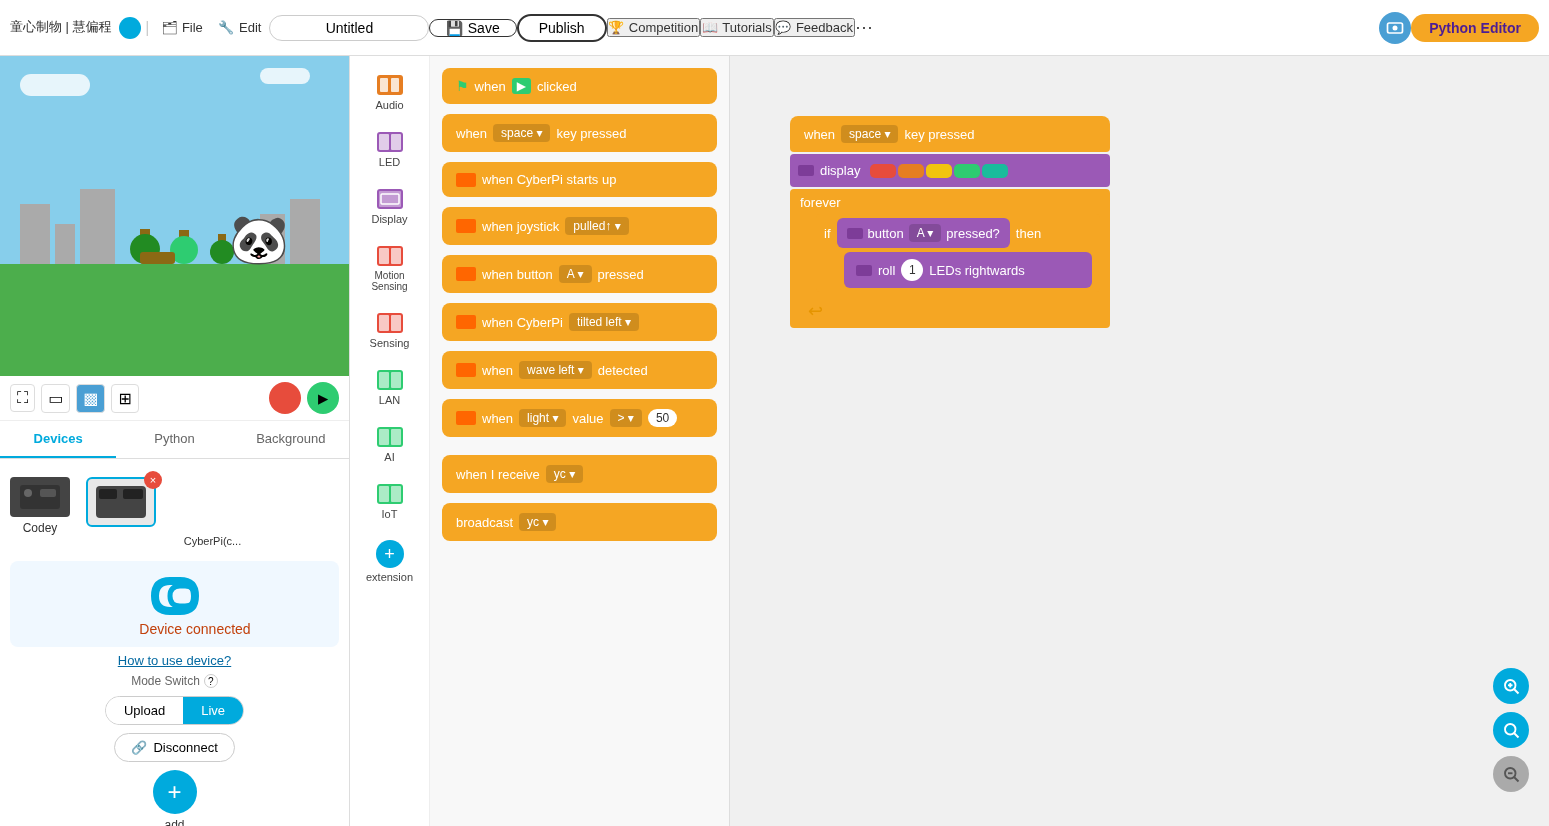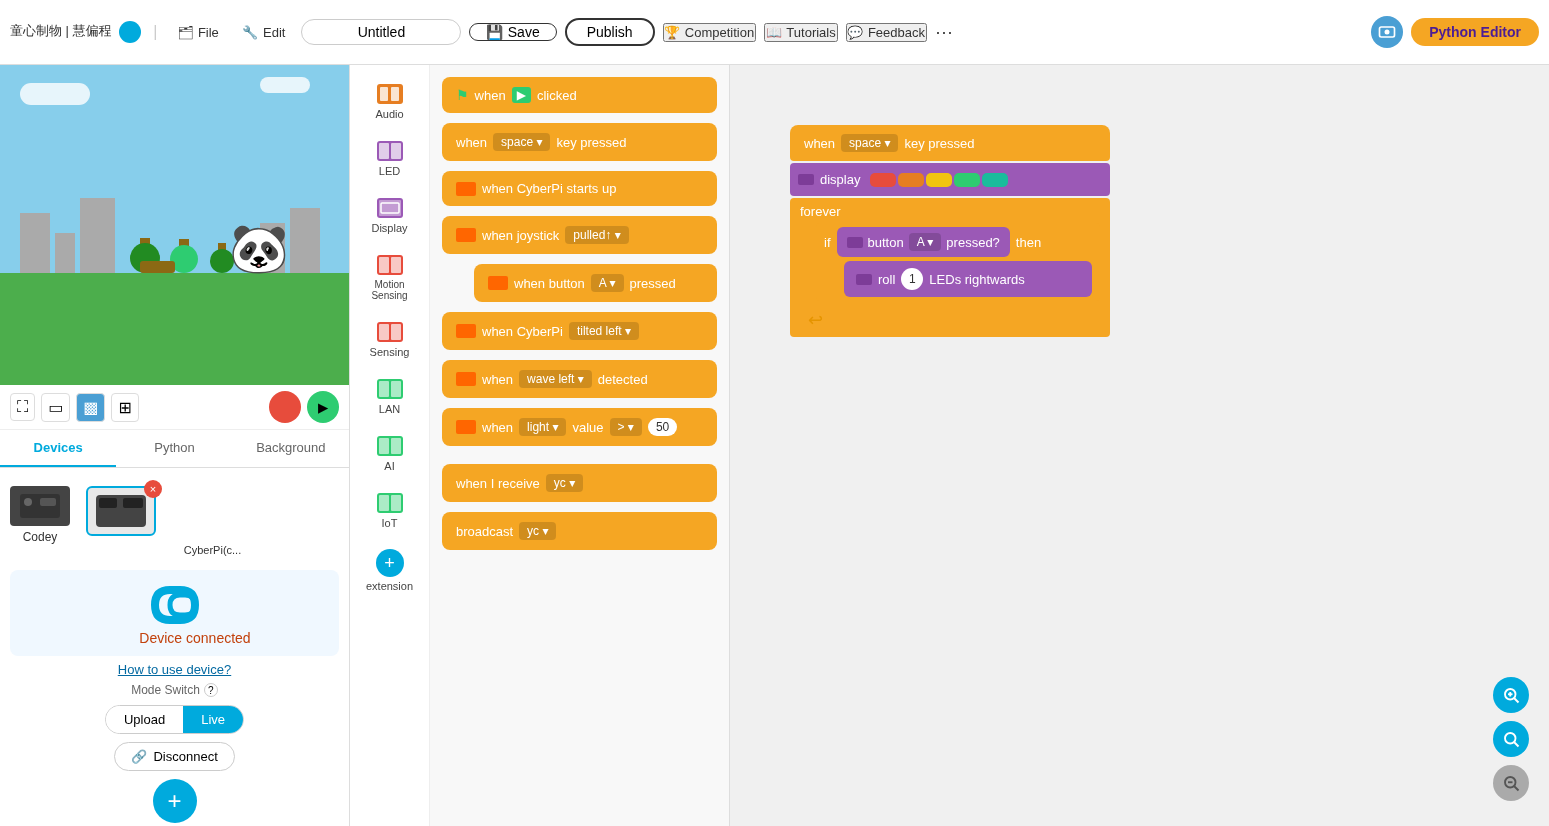--- a/index.html
+++ b/index.html
@@ -1,22 +1,22 @@
 <!DOCTYPE html>
 <html><head>
   <meta charset="utf-8">
   <style>
     * { box-sizing: border-box; margin: 0; padding: 0; }
     body { font-family: 'Arial', sans-serif; background: #f0f0f0; overflow: hidden; width: 1549px; height: 826px; }
 
     
     #topnav {
-      display: flex; align-items: center; height: 65px;
+      display: flex; align-items: center; height: 56px;
       background: #fff; border-bottom: 1px solid #ddd;
-      padding: 0 10px; gap: 8px; position: relative; z-index: 10;
+      padding: 0 10px; position: relative; z-index: 10;
     }
     .nav-btn { background: none; border: none; cursor: pointer; font-size: 13px; color: #333; display: flex; align-items: center; gap: 4px; padding: 4px 8px; border-radius: 4px; }
     .nav-title-input {
       border: 1.5px solid #ccc; border-radius: 20px; padding: 4px 16px;
       font-size: 14px; width: 160px; text-align: center; outline: none;
     }
     .nav-save-btn { background: none; border: 1.5px solid #333; border-radius: 20px; padding: 0 16px; font-size: 14px; cursor: pointer; }
     .nav-publish-btn { background: #fff; border: 2px solid #333; border-radius: 20px; padding: 4px 20px; font-size: 14px; font-weight: normal; cursor: pointer; }
     .nav-competition { font-size: 13px; color: #333; cursor: pointer; display: flex; align-items: center; gap: 4px; }
     .nav-tutorials { font-size: 13px; color: #333; cursor: pointer; display: flex; align-items: center; gap: 4px; }
@@ -385,21 +385,21 @@
       <span class="block-cyberpi-icon"></span>
       <span>when CyberPi starts up</span>
     </div>
 
     <div class="block-item" style="background:#f5a623;">
       <span class="block-cyberpi-icon"></span>
       <span>when joystick</span>
       <span class="block-dropdown">pulled↑ ▾</span>
     </div>
 
-    <div class="block-item" style="background:#f5a623;margin-left:32px;">
+    <div class="block-item" style="background:#f5a623;">
       <span class="block-cyberpi-icon"></span>
       <span>when button</span>
       <span class="block-dropdown">A ▾</span>
       <span>pressed</span>
     </div>
 
     <div class="block-item" style="background:#f5a623;">
       <span class="block-cyberpi-icon"></span>
       <span>when CyberPi</span>
       <span class="block-dropdown">tilted left ▾</span>

